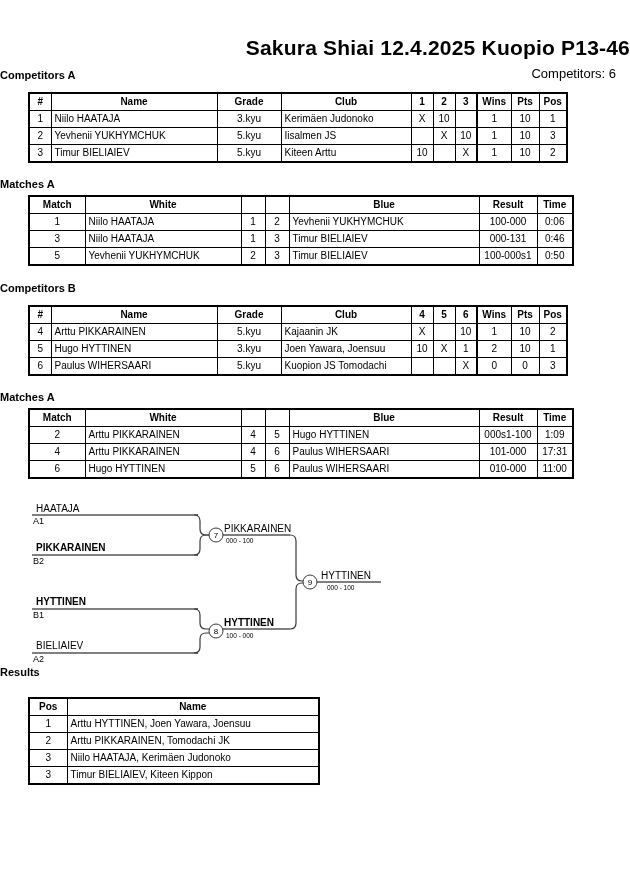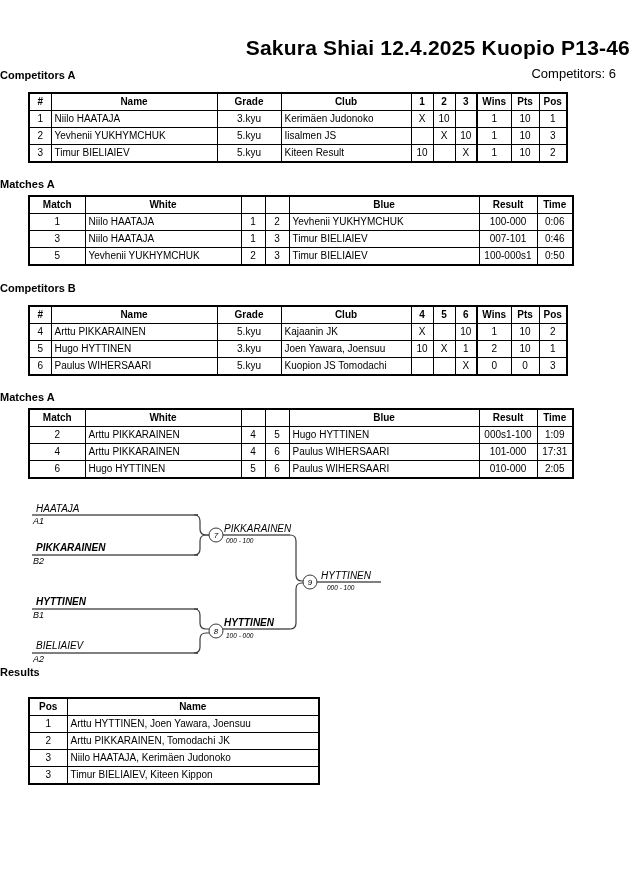--- a/index.html
+++ b/index.html
@@ -89,21 +89,20 @@
   
   .tbl-results { left: 28px; top: 697px; width: 290px; }
 
   
   .bracket {
     position: absolute;
     left: 0;
     top: 495px;
     width: 518px;
     height: 180px;
-    font-style: italic;
   }
   .bracket svg { display: block; }
   .bk-name {
     font-family: "Liberation Sans", sans-serif;
     font-size: 10px;
     fill: #000000;
   }
   .bk-name.win { font-weight: bold; }
   .bk-seed {
     font-family: "Liberation Sans", sans-serif;
@@ -193,21 +192,21 @@
       <td class="c">X</td>
       <td class="c">10</td>
       <td class="c sep-left">1</td>
       <td class="c">10</td>
       <td class="c">3</td>
     </tr>
     <tr>
       <td class="c">3</td>
       <td class="l">Timur BIELIAIEV</td>
       <td class="c">5.kyu</td>
-      <td class="l">Kiteen Result</td>
+      <td class="l">Kiteen Arttu</td>
       <td class="c">10</td>
       <td class="c"></td>
       <td class="c">X</td>
       <td class="c sep-left">1</td>
       <td class="c">10</td>
       <td class="c">2</td>
     </tr>
   </tbody>
 </table>
 
@@ -243,21 +242,21 @@
       <td class="l">Yevhenii YUKHYMCHUK</td>
       <td class="c">100-000</td>
       <td class="c">0:06</td>
     </tr>
     <tr>
       <td class="c">3</td>
       <td class="l">Niilo HAATAJA</td>
       <td class="c">1</td>
       <td class="c">3</td>
       <td class="l b">Timur BIELIAIEV</td>
-      <td class="c">007-101</td>
+      <td class="c">000-131</td>
       <td class="c">0:46</td>
     </tr>
     <tr>
       <td class="c">5</td>
       <td class="l b">Yevhenii YUKHYMCHUK</td>
       <td class="c">2</td>
       <td class="c">3</td>
       <td class="l">Timur BIELIAIEV</td>
       <td class="c">100-000s1</td>
       <td class="c">0:50</td>
@@ -376,21 +375,21 @@
       <td class="c">101-000</td>
       <td class="c">17:31</td>
     </tr>
     <tr>
       <td class="c">6</td>
       <td class="l b">Hugo HYTTINEN</td>
       <td class="c">5</td>
       <td class="c">6</td>
       <td class="l">Paulus WIHERSAARI</td>
       <td class="c">010-000</td>
-      <td class="c">2:05</td>
+      <td class="c">11:00</td>
     </tr>
   </tbody>
 </table>
 
 <div class="bracket">
   <svg width="630" height="180" viewBox="0 0 630 180" xmlns="http://www.w3.org/2000/svg">
 
     <text class="bk-name" x="36" y="17">HAATAJA</text>
     <line class="bk-underline" x1="32" y1="20" x2="198" y2="20"></line>
     <text class="bk-seed" x="33" y="29">A1</text>

